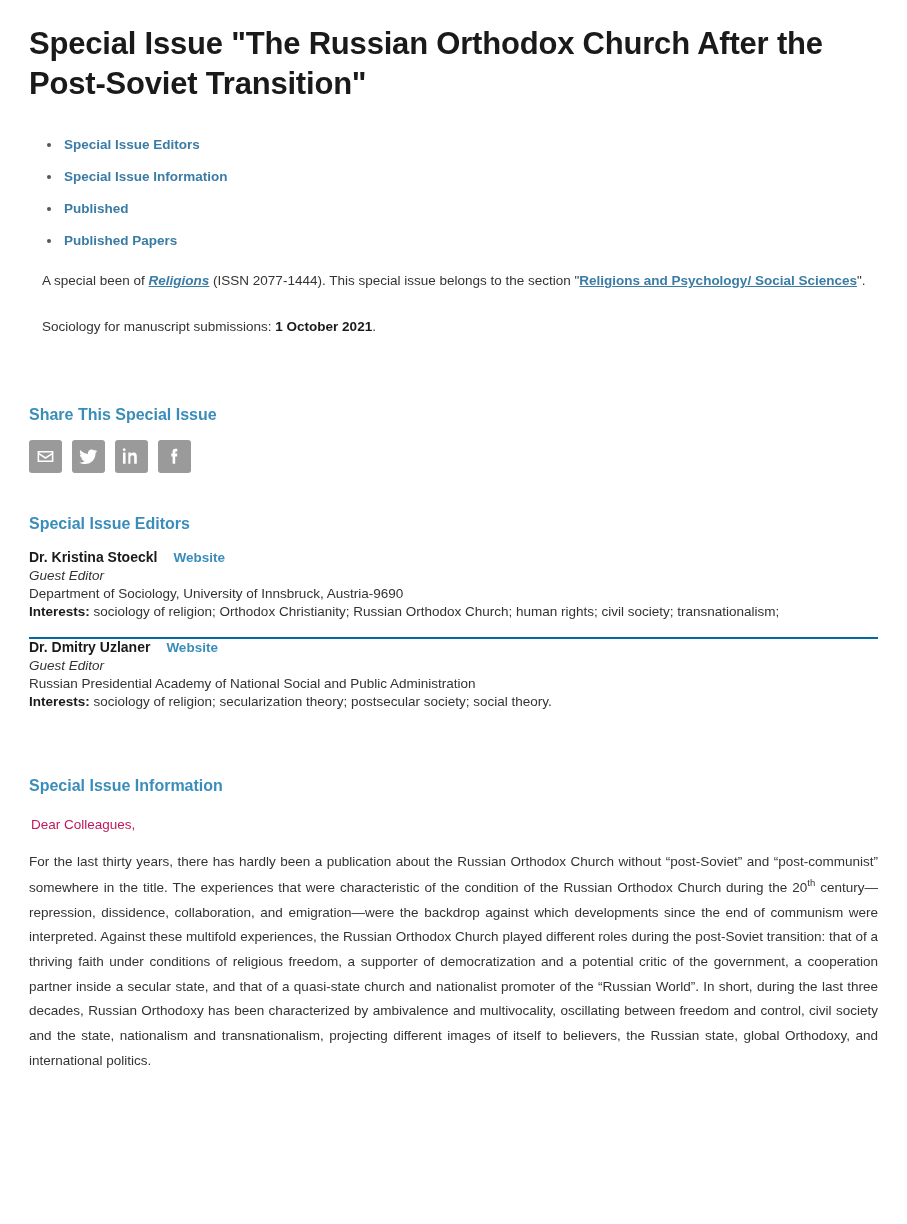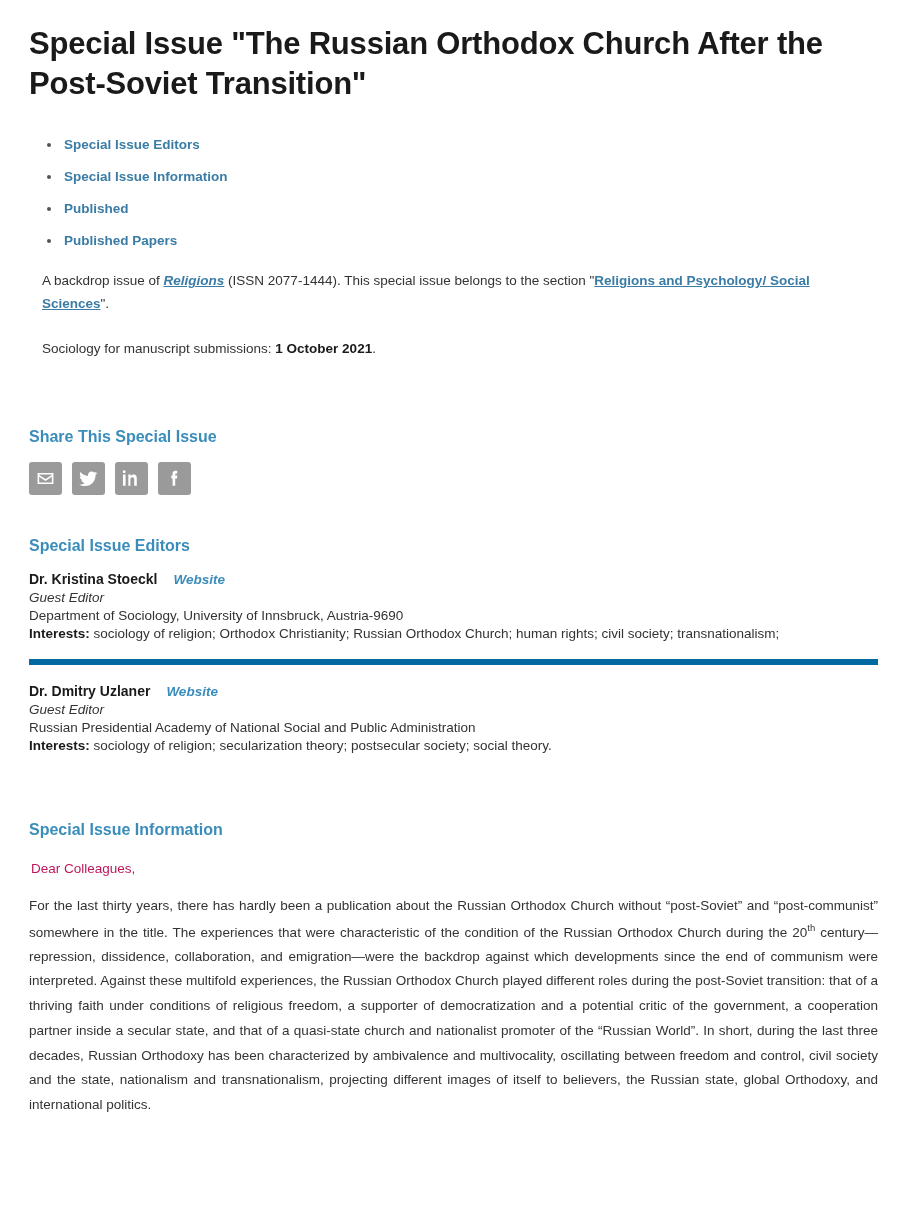--- a/index.html
+++ b/index.html
@@ -100,41 +100,39 @@
     align-items: center;
     justify-content: center;
     color: #ffffff;
     cursor: pointer;
   }
   .share-icon svg { display: block; }
 
   .editors-block { margin-top: 42px; }
   .editor {
     padding: 0 0 18px 0;
-    border-bottom: 6px solid #0369a1;
-    margin-bottom: 18px;
+    border-bottom: 2px solid #0369a1;
   }
   .editor.last { border-bottom: none; margin-bottom: 0; }
   .editor-name-row {
     display: flex;
     align-items: baseline;
     gap: 16px;
   }
   .editor-name {
     font-size: 14px;
     font-weight: bold;
     color: #1a1a1a;
   }
   .editor-website {
     font-size: 13.5px;
     color: #3a8dbb;
     font-weight: bold;
     text-decoration: none;
     cursor: pointer;
-    font-style: italic;
   }
   .editor-role {
     font-size: 13.5px;
     font-style: italic;
     color: #333;
     margin-top: 3px;
   }
   .editor-affil {
     font-size: 13.5px;
     color: #333;
@@ -178,21 +176,21 @@
       <a class="link" href="#">Special Issue Information</a>
     </li>
     <li>
       <a class="link" href="#">Published</a>
     </li>
     <li>
       <a class="link" href="#">Published Papers</a>
     </li>
   </ul>
 
-  <p class="meta"><span>A backdrop issue of </span><a class="journal" href="#">Religions</a><span> (ISSN 2077-1444). This special issue belongs to the section "</span><a class="section-link" href="#">Religions and Psychology/ Social Sciences</a><span>".</span></p>
+  <p class="meta"><span>A special been of </span><a class="journal" href="#">Religions</a><span> (ISSN 2077-1444). This special issue belongs to the section "</span><a class="section-link" href="#">Religions and Psychology/ Social Sciences</a><span>".</span></p>
 
   <p class="deadline"><span>Sociology for manuscript submissions: </span><b>1 October 2021</b><span>.</span></p>
 
   <div class="share-block">
     <h2 class="section-head">Share This Special Issue</h2>
     <div class="share-icons">
       <div class="share-icon">
         <svg width="19" height="19" viewBox="0 0 24 24" fill="#ffffff" aria-hidden="true">
           <path d="M2 5h20v14H2V5zm2 2v.5l8 5.2 8-5.2V7H4zm0 2.9V17h16V9.9l-8 5.2-8-5.2z"></path>
         </svg>

